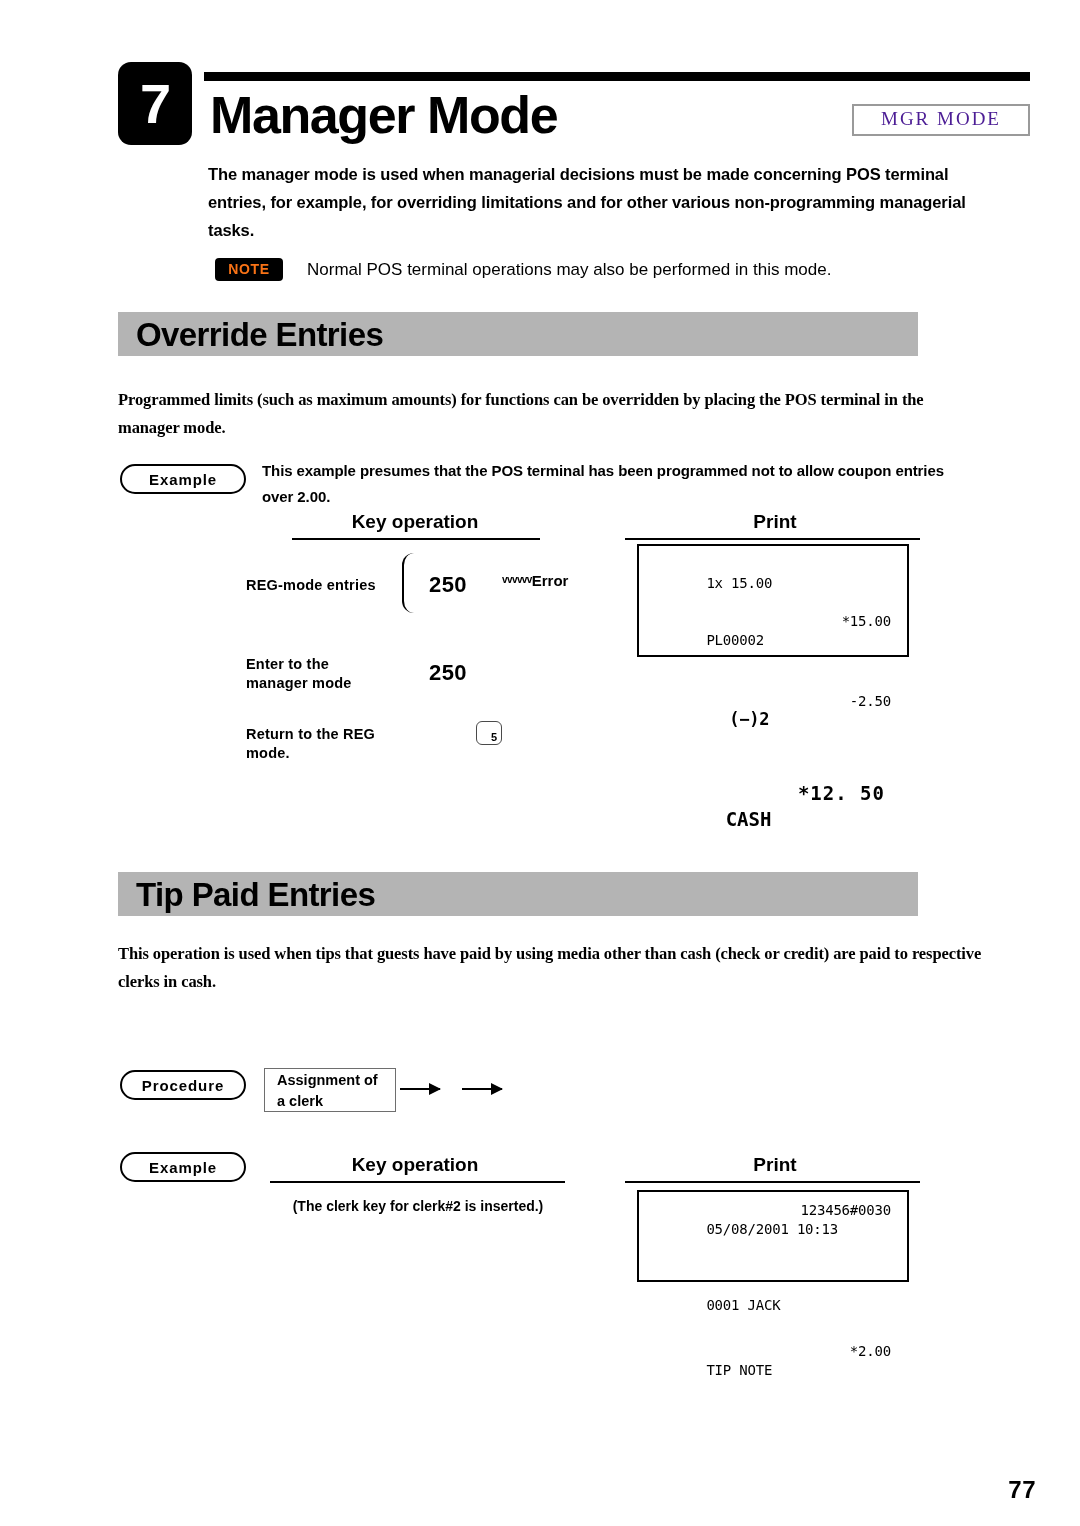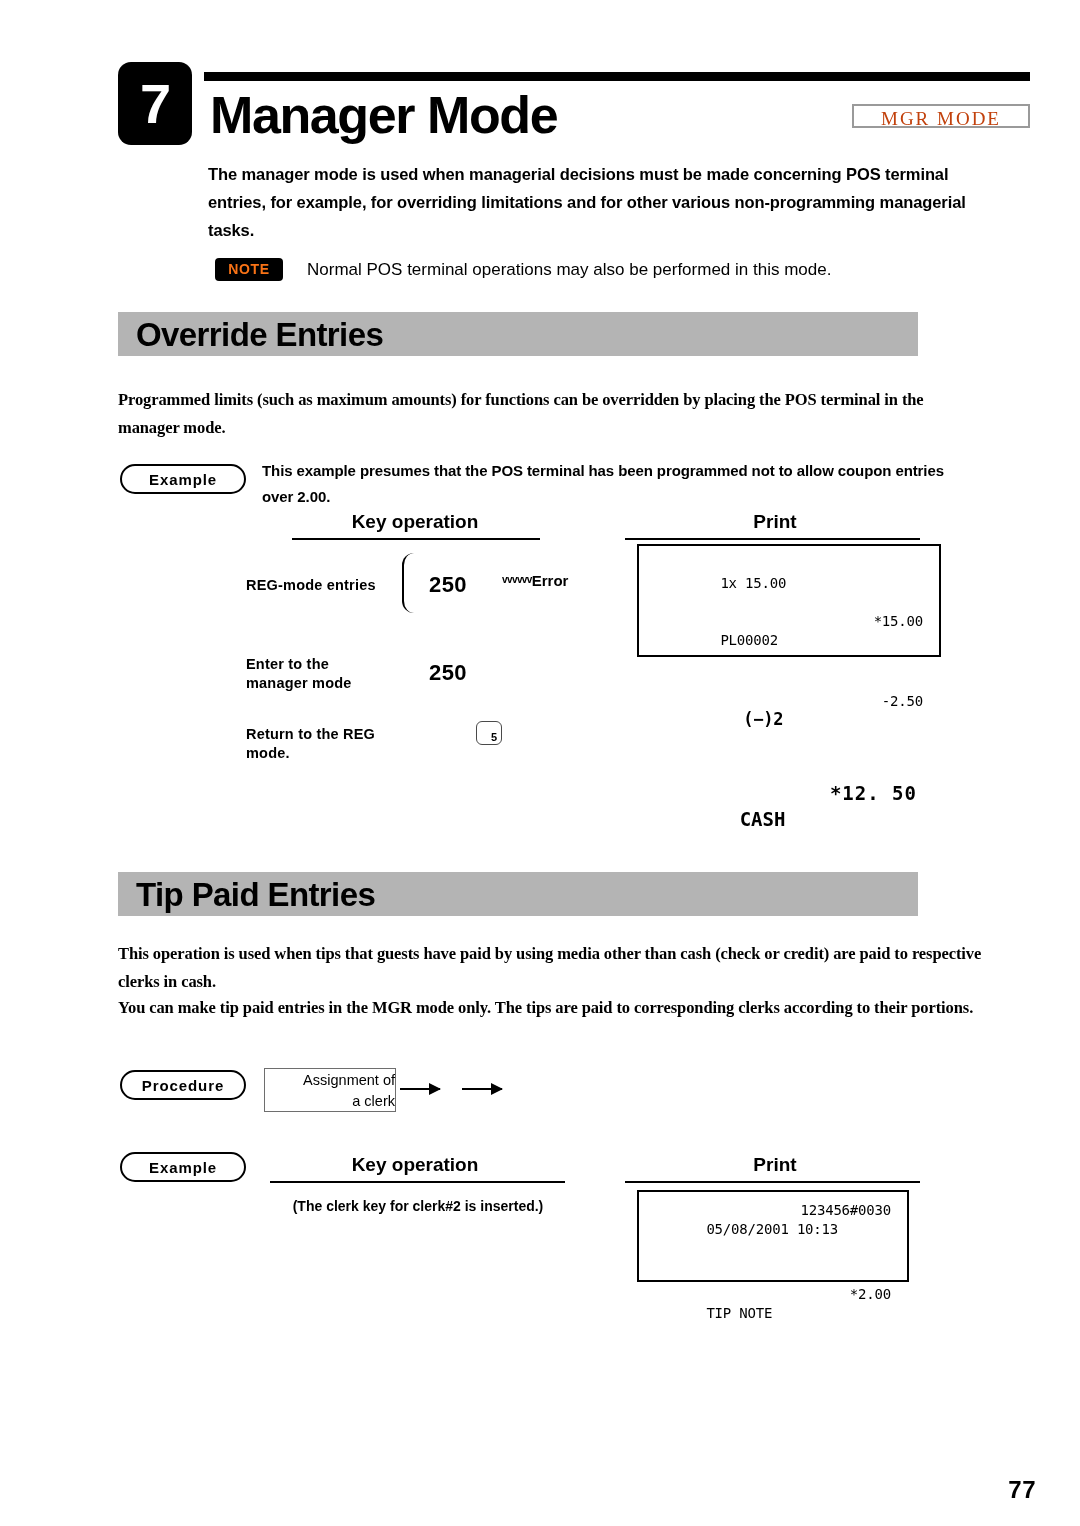--- a/index.html
+++ b/index.html
@@ -60,30 +60,30 @@
     font-weight: bold;
     letter-spacing: -1.4px;
     line-height: 66px;
     white-space: nowrap;
   }
   .mode-badge {
     position: absolute;
     right: 0;
     top: 42px;
     width: 178px;
-    height: 24px;
+    height: 32px;
     border: 2px solid #9a9a9a;
     box-sizing: border-box;
     background: #ffffff;
     font-family: "Liberation Serif", serif;
     font-size: 19px;
     letter-spacing: 2px;
     text-align: center;
     line-height: 25px;
-    color: #c2410c;
+    color: #4c1d95;
   }
 
   
   .intro-para {
     position: absolute;
     left: 208px;
     top: 160px;
     width: 790px;
     font-size: 16.5px;
     font-weight: bold;
@@ -293,23 +293,23 @@
   .receipt {
     position: absolute;
     border: 2px solid #000000;
     background: #ffffff;
     box-sizing: border-box;
     font-family: "DejaVu Sans Mono", monospace;
   }
   .receipt1 {
     left: 637px;
     top: 544px;
-    width: 304px;
+    width: 272px;
     height: 113px;
-    padding: 9px 16px 0 32px;
+    padding: 9px 16px 0 18px;
   }
   .receipt2 {
     left: 637px;
     top: 1190px;
     width: 272px;
     height: 92px;
     padding: 9px 16px 0 18px;
   }
   .rline {
     position: relative;
@@ -351,24 +351,25 @@
   .proc-box {
     position: absolute;
     left: 264px;
     top: 1068px;
     width: 132px;
     height: 44px;
     border: 1.6px solid #6e6e6e;
     box-sizing: border-box;
     background: #ffffff;
     font-size: 14.5px;
-    font-weight: normal;
-    text-align: right;
+    font-weight: bold;
+    text-align: left;
     line-height: 21px;
     padding-top: 1px;
+    padding-left: 12px;
   }
   .arrow {
     position: absolute;
     top: 1088px;
     height: 2px;
     background: #000000;
   }
   .arrow::after {
     content: "";
     position: absolute;
@@ -469,21 +470,20 @@
       <span>CASH</span>
       <span class="r-right">*12. 50</span>
     </span>
   </div>
 
   <div class="section-bar sec2-bar">
     <div class="section-title">Tip Paid Entries</div>
   </div>
 
   <div class="sec-para sec2-para-a">This operation is used when tips that guests have paid by using media other than cash (check or credit) are paid to respective clerks in cash.</div>
-  <div class="sec-para sec2-para-b">You can make tip paid entries in the MGR mode only. The tips are paid to corresponding clerks according to their portions.</div>
 
   <div class="pill-badge procedure-badge">Procedure</div>
   <div class="proc-box" style="white-space:pre-line;">Assignment of
 a clerk</div>
   <div class="arrow arrow-1"></div>
   <div class="arrow arrow-2"></div>
 
   <div class="pill-badge example2-badge">Example</div>
 
   <div class="col-head ko2-head">Key operation</div>
@@ -492,20 +492,23 @@
   <div class="col-head pr2-head">Print</div>
   <div class="col-rule pr2-rule"></div>
 
   <div class="clerkkey-note">(The clerk key for clerk#2 is inserted.)</div>
 
   <div class="receipt receipt2">
     <span class="rline">
       <span>05/08/2001 10:13</span>
       <span class="r-right">123456#0030</span>
     </span>
+    <span class="rline">
+      <span>0001 JACK</span>
+    </span>
     <span class="rspacer"></span>
     <span class="rline">
       <span>TIP NOTE</span>
       <span class="r-right">*2.00</span>
     </span>
   </div>
 
   <div class="page-number">77</div>
 
 </div>

